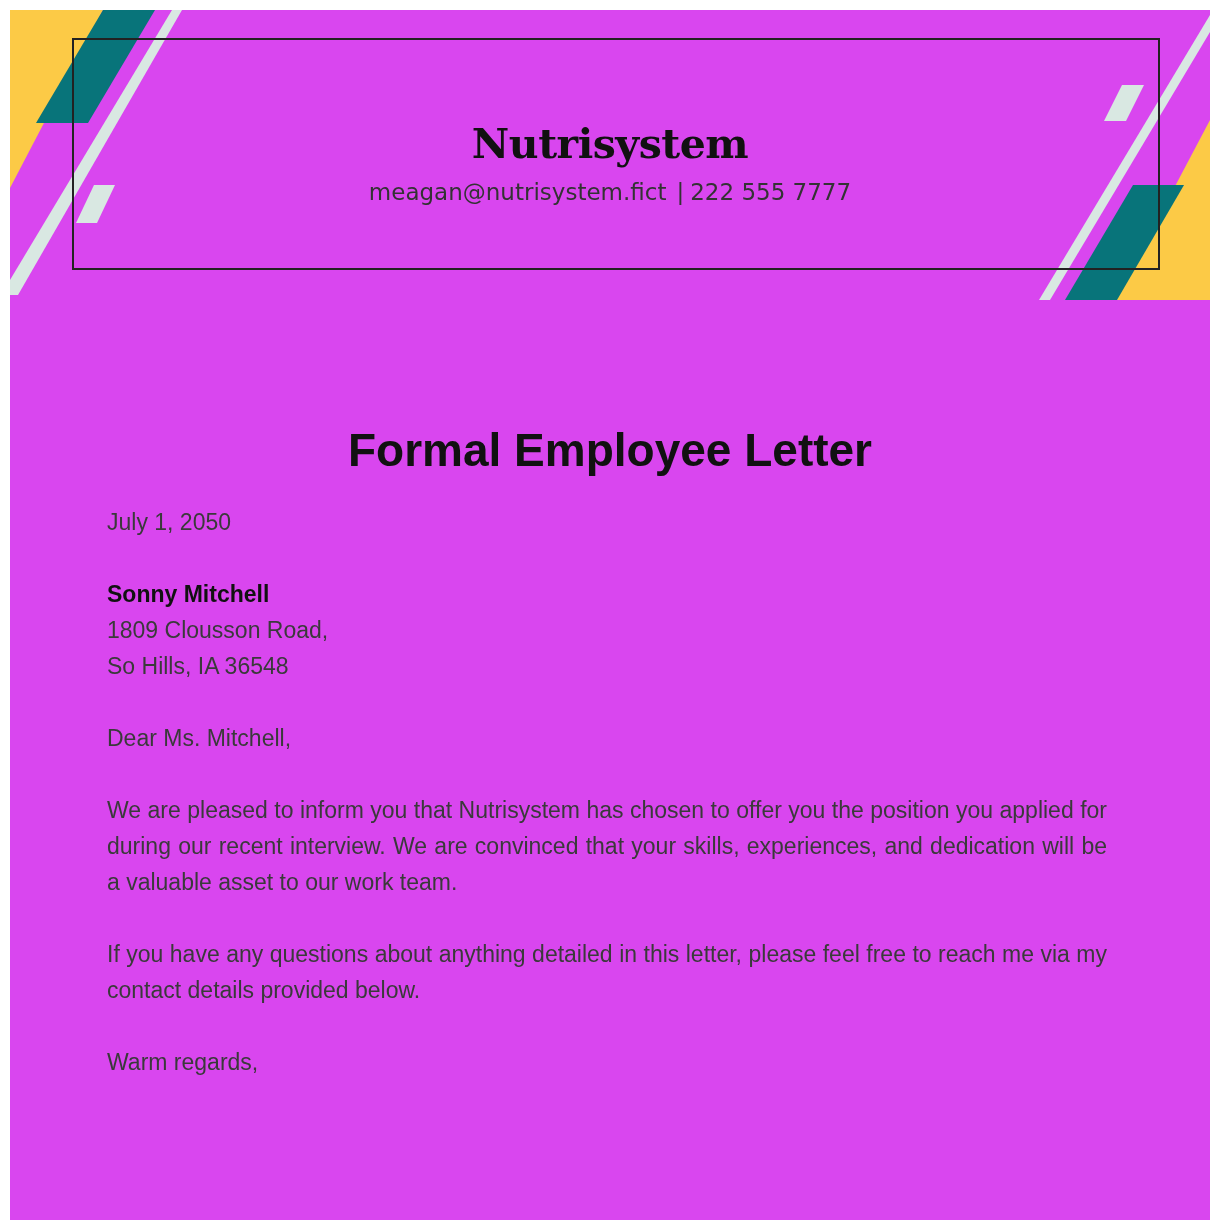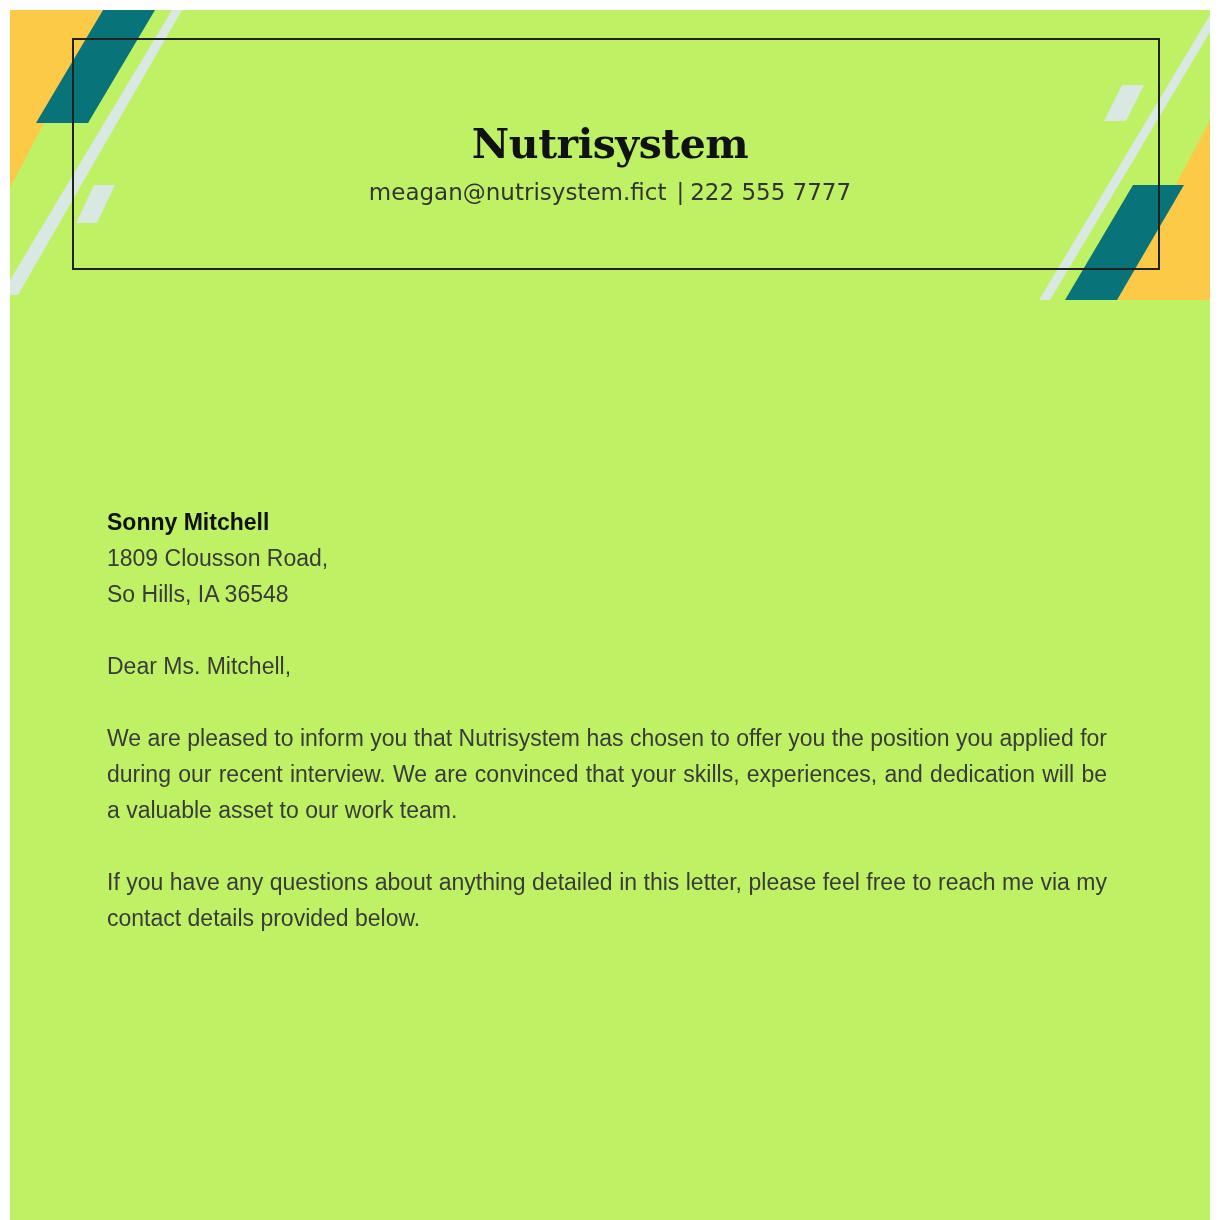--- a/index.html
+++ b/index.html
@@ -13,21 +13,21 @@
       overflow: hidden;
       position: relative;
       font-family: "Liberation Sans", "DejaVu Sans", sans-serif;
     }
     .page {
       position: absolute;
       left: 10px;
       top: 10px;
       width: 1200px;
       height: 1210px;
-      background: #bef264;
+      background: #d946ef;
       overflow: hidden;
     }
     .decor {
       position: absolute;
       left: 0;
       top: 0;
       width: 1200px;
       height: 290px;
     }
     .header-frame {
@@ -131,29 +131,32 @@
 
   <div class="header-frame"></div>
 
   <div class="header-text">
     <span class="company-name">Nutrisystem</span>
     <div class="contact-line">
       <span>meagan@nutrisystem.fict</span><span class="contact-sep">|</span><span>222 555 7777</span>
     </div>
   </div>
 
+  <h1 class="letter-title">Formal Employee Letter</h1>
 
   <div class="letter-body">
+    <p class="date">July 1, 2050</p>
 
     <div class="recipient-block">
       <p class="recipient-name">Sonny Mitchell</p>
       <p>1809 Clousson Road,</p>
       <p>So Hills, IA 36548</p>
     </div>
 
     <p class="salutation">Dear Ms. Mitchell,</p>
 
     <p class="para">We are pleased to inform you that Nutrisystem has chosen to offer you the position you applied for during our recent interview. We are convinced that your skills, experiences, and dedication will be a valuable asset to our work team.</p>
     <p class="para">If you have any questions about anything detailed in this letter, please feel free to reach me via my contact details provided below.</p>
 
+    <p class="closing">Warm regards,</p>
   </div>
 
 </div>
 
 </body></html>

